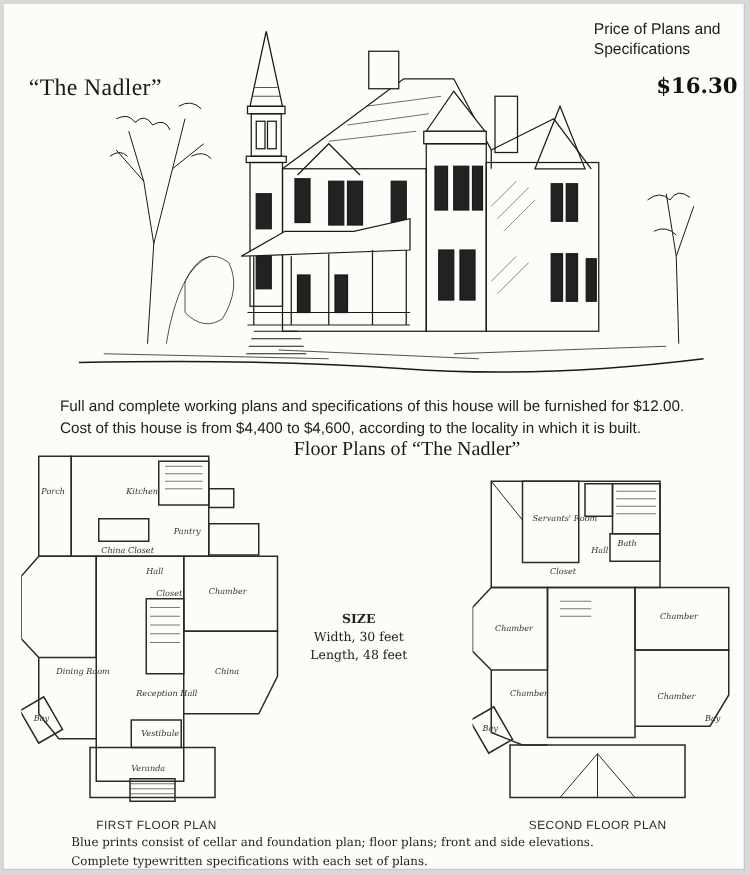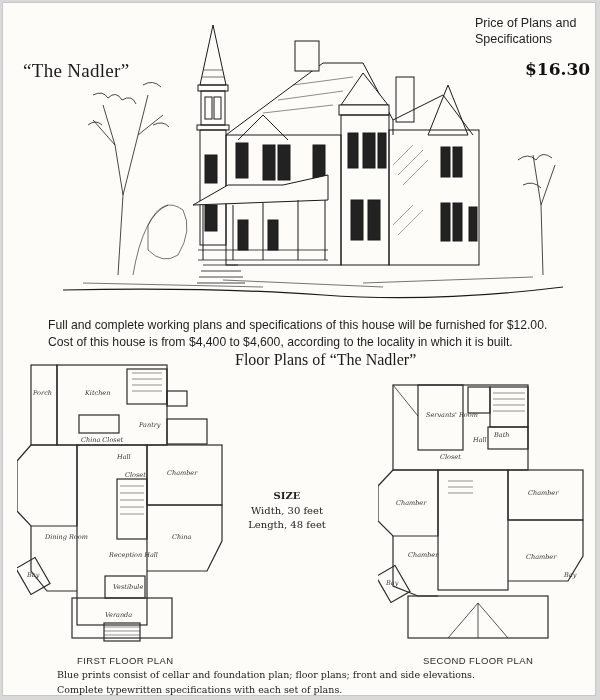--- a/index.html
+++ b/index.html
@@ -176,21 +176,21 @@
       <rect x="5" y="200" width="22" height="30" transform="rotate(-30 16 215)"></rect>
 
       <rect x="88" y="215" width="40" height="22"></rect>
 
       <rect x="55" y="237" width="100" height="40"></rect>
 
       <rect x="87" y="262" width="36" height="18"></rect>
       <path d="M87 266 L123 266 M87 270 L123 270 M87 274 L123 274" stroke-width="0.5"></path>
     </svg>
     <span class="room-label" style="left:16px;top:28px">Porch</span>
-    <span class="room-label" style="left:68px;top:28px">Kitchen</span>
+    <span class="room-label" style="left:84px;top:28px">Kitchen</span>
     <span class="room-label" style="left:122px;top:60px">Pantry</span>
     <span class="room-label" style="left:64px;top:75px">China Closet</span>
     <span class="room-label" style="left:100px;top:92px">Hall</span>
     <span class="room-label" style="left:108px;top:110px">Closet</span>
     <span class="room-label" style="left:150px;top:108px">Chamber</span>
     <span class="room-label" style="left:28px;top:172px">Dining Room</span>
     <span class="room-label" style="left:155px;top:172px">China</span>
     <span class="room-label" style="left:92px;top:190px">Reception Hall</span>
     <span class="room-label" style="left:96px;top:222px">Vestibule</span>
     <span class="room-label" style="left:88px;top:250px">Veranda</span>

